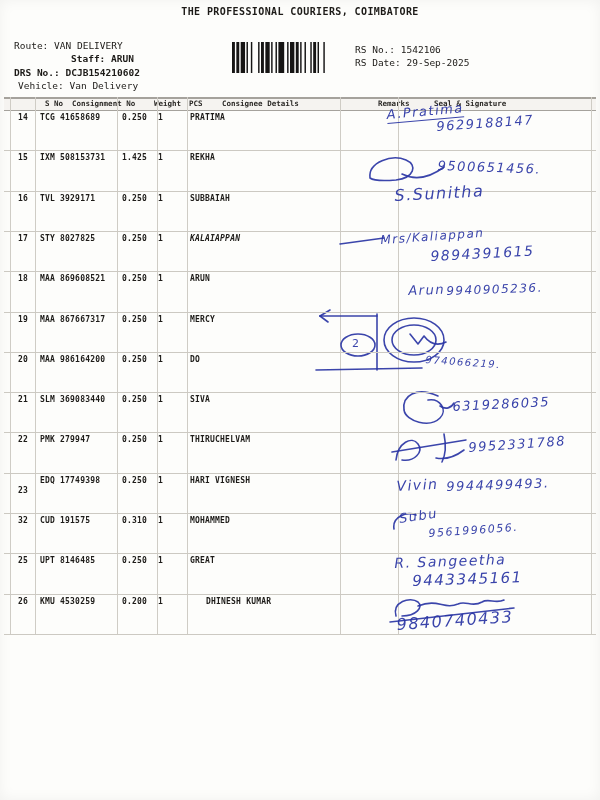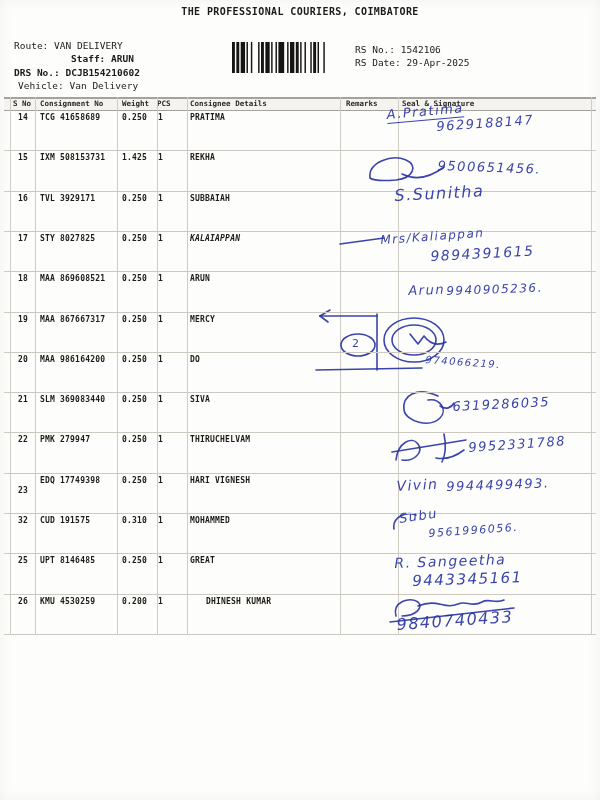--- a/index.html
+++ b/index.html
@@ -10,21 +10,21 @@
   .subtitle{position:absolute;top:21px;left:0;width:100%;text-align:center;font-weight:bold;
             font-size:11px;letter-spacing:.2px;white-space:nowrap;}
   .info-line{position:absolute;font-size:9.5px;white-space:nowrap;}
   .bold{font-weight:bold;}
   .barcode{position:absolute;left:232px;top:42px;width:120px;height:31px;}
   .rtable{position:absolute;left:10px;top:97px;width:582px;height:537px;}
   .thead-bg{position:absolute;left:4px;top:97px;width:592px;height:13px;background:#f5f3f0;}
   .hline{position:absolute;left:4px;width:592px;height:1px;background:#ccc9c2;}
   .hline.dark{background:#a5a29c;}
   .vline{position:absolute;top:0;width:1px;background:#cfccc5;height:537px;}
-  .thead-cell{position:absolute;top:99px;font-size:7.5px;font-weight:bold;white-space:nowrap;color:#2a2825;}
+  .thead-cell{position:absolute;top:99px;font-size:7.5px;font-weight:bold;white-space:nowrap;color:#2a2825;margin-left:32px;}
   .cell{position:absolute;font-size:8px;font-weight:bold;white-space:nowrap;letter-spacing:.2px;}
   .sig{position:absolute;color:#2a35a4;font-family:"DejaVu Sans",sans-serif;font-style:italic;
        white-space:nowrap;letter-spacing:1.5px;transform-origin:left top;opacity:.92;}
   .sig.underlined{border-bottom:1.5px solid #2a35a4;padding-bottom:1px;}
   .sig.badge{font-style:normal;letter-spacing:0;}
   .flourish{position:absolute;}
   .flourish path,.flourish ellipse{stroke:#2a35a4;stroke-width:1.6;fill:none;
        stroke-linecap:round;stroke-linejoin:round;opacity:.92;}
 </style>
 </head>
@@ -58,21 +58,21 @@
         <rect x="68.15000000000002" y="0" width="1.45" height="31" fill="#161514"></rect>
         <rect x="72.50000000000003" y="0" width="1.45" height="31" fill="#161514"></rect>
         <rect x="78.30000000000003" y="0" width="1.45" height="31" fill="#161514"></rect>
         <rect x="81.20000000000003" y="0" width="2.9" height="31" fill="#161514"></rect>
         <rect x="85.55000000000004" y="0" width="1.45" height="31" fill="#161514"></rect>
         <rect x="91.35000000000004" y="0" width="1.45" height="31" fill="#161514"></rect>
       </svg>
   </div>
 
   <div class="info-line" style="left:355px;top:44px;"><span>RS No.:</span> <span>1542106</span></div>
-  <div class="info-line" style="left:355px;top:57px;"><span>RS Date:</span> <span>29-Apr-2025</span></div>
+  <div class="info-line" style="left:355px;top:57px;"><span>RS Date:</span> <span>29-Sep-2025</span></div>
 
   <div class="thead-bg"></div>
   <div class="hline dark" style="top:97px;height:2px;"></div>
   <div class="hline dark" style="top:110px;"></div>
 
   <span class="thead-cell" style="left:13px;">S No</span>
   <span class="thead-cell" style="left:40px;">Consignment No</span>
   <span class="thead-cell" style="left:122px;">Weight</span>
   <span class="thead-cell" style="left:157px;">PCS</span>
   <span class="thead-cell" style="left:190px;">Consignee Details</span>

